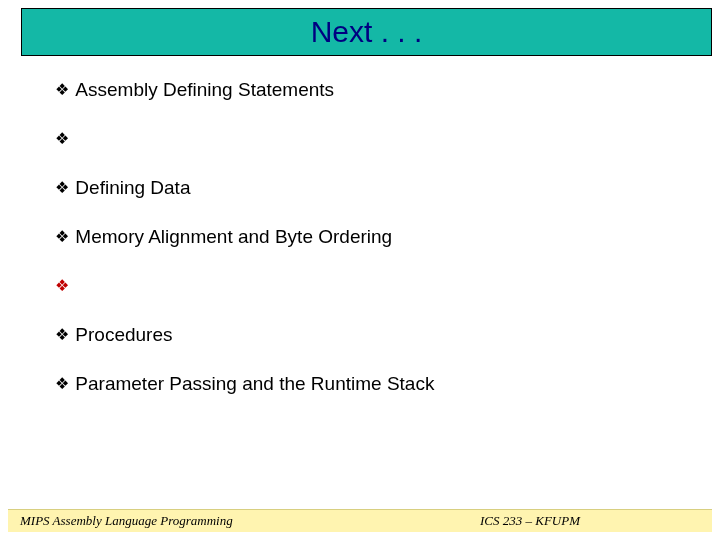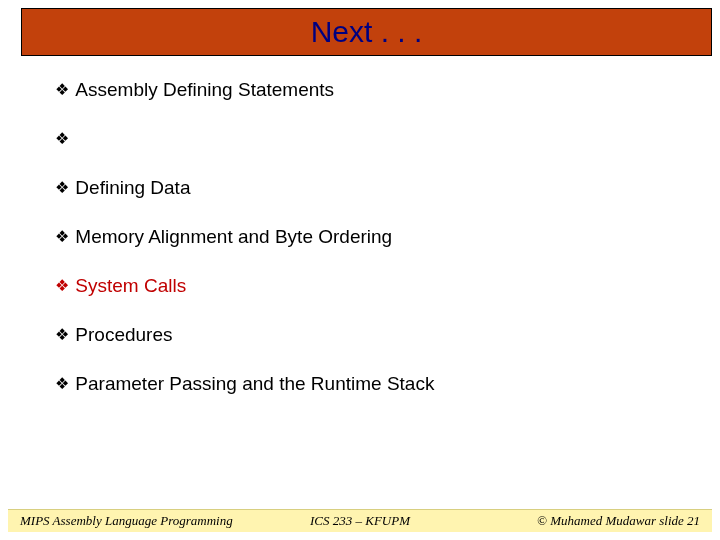--- a/index.html
+++ b/index.html
@@ -5,21 +5,21 @@
   * { margin: 0; padding: 0; box-sizing: border-box; }
   body {
     width: 720px;
     height: 540px;
     background: #ffffff;
     font-family: Arial, sans-serif;
     overflow: hidden;
     position: relative;
   }
   .title-bar {
-    background: #c2410c;
+    background: #14b8a6;
     border: 1px solid #000;
     margin: 8px 8px 0 21px;
     padding: 6px 0;
     text-align: center;
   }
   .title-text {
     font-family: "Comic Sans MS", cursive, sans-serif;
     font-size: 30px;
     color: #000080;
     font-weight: normal;
@@ -87,29 +87,27 @@
   <div class="item">
     <span class="bullet">❖</span>
     <span class="label">Defining Data</span>
   </div>
   <div class="item">
     <span class="bullet">❖</span>
     <span class="label">Memory Alignment and Byte Ordering</span>
   </div>
   <div class="item active">
     <span class="bullet">❖</span>
-    <span class="label">System Calls</span>
   </div>
   <div class="item">
     <span class="bullet">❖</span>
     <span class="label">Procedures</span>
   </div>
   <div class="item">
     <span class="bullet">❖</span>
     <span class="label">Parameter Passing and the Runtime Stack</span>
   </div>
 </div>
 
 <div class="footer">
   <span class="footer-left">MIPS Assembly Language Programming</span>
   <span class="footer-center">ICS 233 – KFUPM</span>
-  <span class="footer-right">© Muhamed Mudawar   slide 21</span>
 </div>
 
 </body></html>

